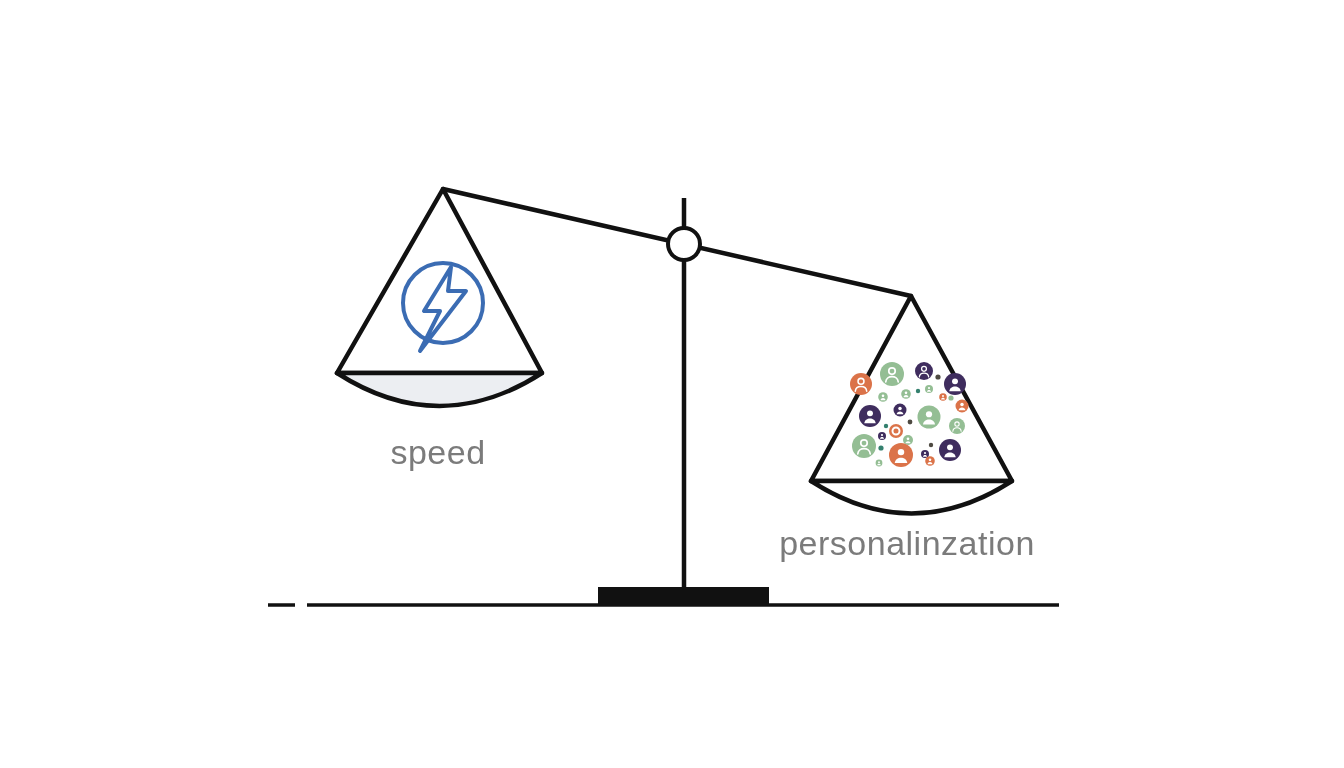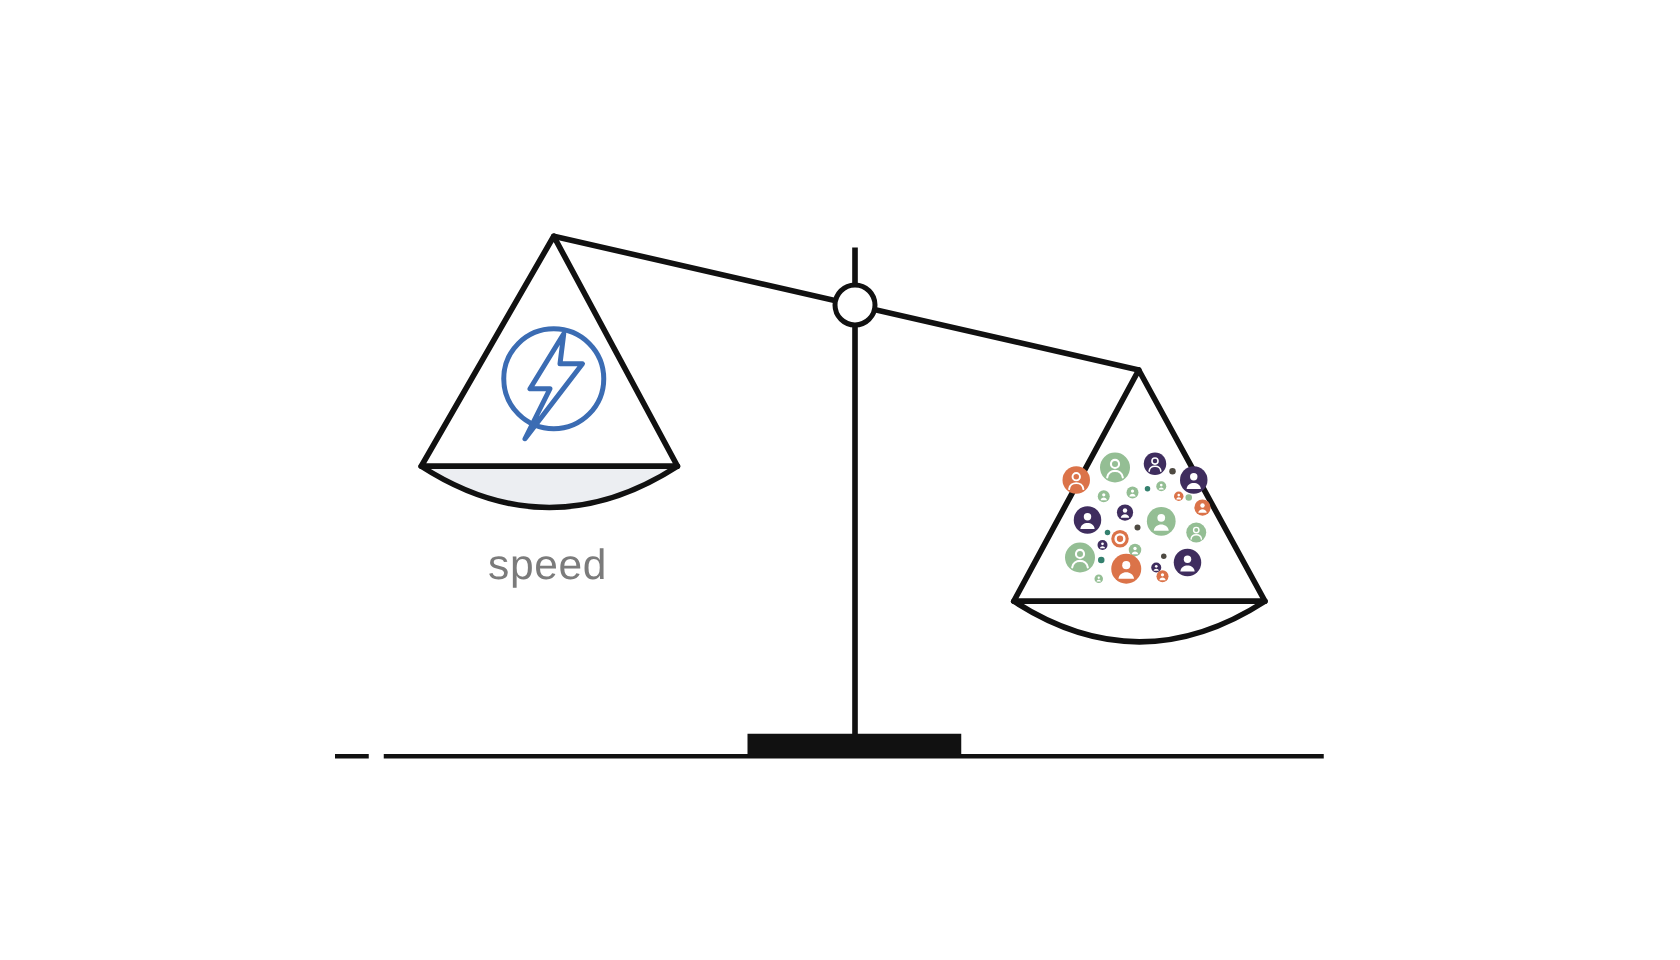--- a/index.html
+++ b/index.html
@@ -113,14 +113,15 @@
         <circle cx="879" cy="463" r="3.4" fill="#94be94"></circle>
         <circle cx="879" cy="462.184" r="0.918" fill="#ffffff"></circle>
         <path d="M 877.232 465.244 C 877.436 463.272 880.564 463.272 880.768 465.244 Z" fill="#ffffff"></path>
       </g>
 
     <rect x="598" y="587" width="171" height="19" fill="var(--stroke,#111)"></rect>
     <circle cx="684" cy="244" r="16" fill="#ffffff" stroke="var(--stroke,#111)" stroke-width="4"></circle>
   </svg>
 
   <div class="pan-label label-speed">speed</div>
+  <div class="pan-label label-personalization">personalinzation</div>
 
 </div>
 
 </body></html>

